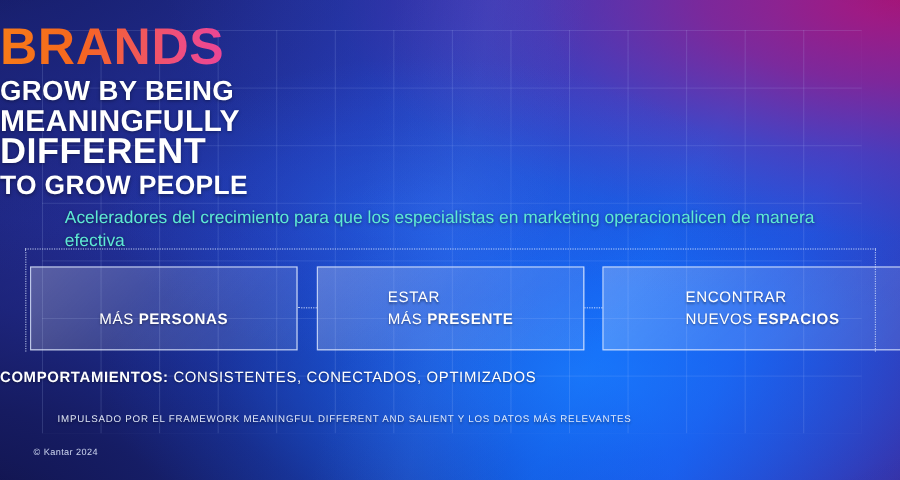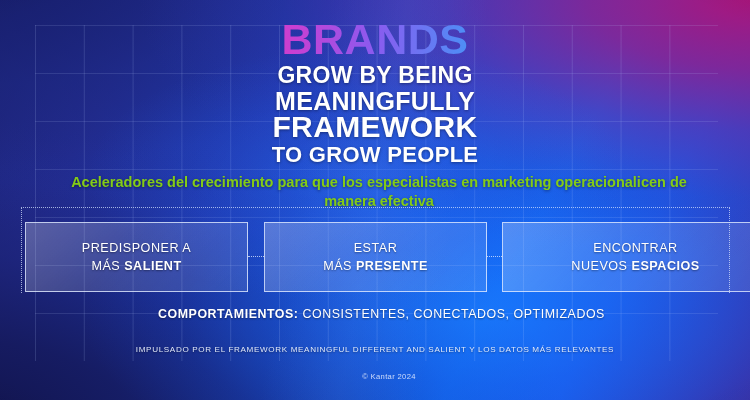--- a/index.html
+++ b/index.html
@@ -101,21 +101,20 @@
       linear-gradient(to right, rgba(190,210,255,0.155) 1px, transparent 1px),
       linear-gradient(to bottom, rgba(190,210,255,0.135) 1px, transparent 1px);
     background-size: 48.8px 48px;
     pointer-events: none;
   }
 
   
   .content {
     position: absolute;
     inset: 0;
-    text-align: center;
     border-radius: 12px;
   }
 
   .brands {
     position: absolute;
     top: 18px;
     left: 0;
     right: 0;
     font-size: 43px;
     font-weight: 700;
@@ -149,25 +148,25 @@
     text-shadow: 0 1px 3px rgba(0,0,0,0.38);
   }
   .hl-1 { top: 64px; font-size: 23px; letter-spacing: 0.3px; }
   .hl-2 { top: 89px; font-size: 25px; letter-spacing: 0.3px; }
   .hl-3 { top: 112px; font-size: 30px; letter-spacing: 0.4px; }
   .hl-4 { top: 144px; font-size: 22px; letter-spacing: 0.3px; }
 
   .subtitle {
     position: absolute;
     top: 173px;
-    left: 68px;
+    left: 54px;
     right: 60px;
-    color: #84cc16;
+    color: #5eead4;
     font-size: 14.5px;
-    font-weight: 700;
+    font-weight: 400;
     line-height: 1.32;
     text-shadow: 0 1px 3px rgba(0,0,0,0.45);
   }
 
   
   .bracket {
     position: absolute;
     left: 21px;
     top: 207px;
     width: 707px;
@@ -221,33 +220,33 @@
   
   .behaviours {
     position: absolute;
     top: 307px;
     left: 0;
     right: 0;
     color: #ffffff;
     font-size: 12.4px;
     letter-spacing: 0.55px;
     text-shadow: 0 1px 2px rgba(0,0,0,0.40);
-    padding-left: 13px;
   }
   .behaviours b { font-weight: 700; }
 
   .framework {
     position: absolute;
     top: 345px;
     left: 0;
     right: 0;
     color: rgba(236,242,255,0.94);
     font-size: 8.1px;
     letter-spacing: 0.65px;
     text-shadow: 0 1px 2px rgba(0,0,0,0.35);
+    padding-left: 48px;
   }
 
   .copyright {
     position: absolute;
     top: 372px;
     left: 0;
     right: 0;
     color: rgba(225,234,255,0.88);
     font-size: 7.6px;
     letter-spacing: 0.35px;
@@ -268,33 +267,33 @@
   <div class="bg-layer bg-centerglow"></div>
   <div class="bg-layer bg-beam"></div>
   <div class="bg-layer bg-vignette"></div>
 
   <div class="content">
 
     <div class="brands">BRANDS</div>
 
     <div class="head-line hl-1">GROW BY BEING</div>
     <div class="head-line hl-2">MEANINGFULLY</div>
-    <div class="head-line hl-3">FRAMEWORK</div>
+    <div class="head-line hl-3">DIFFERENT</div>
     <div class="head-line hl-4">TO GROW PEOPLE</div>
 
     <div class="subtitle">Aceleradores del crecimiento para que los especialistas en marketing operacionalicen de manera efectiva</div>
 
     <div class="bracket"></div>
 
     <div class="pillars">
 
       <div class="pillar pillar-1">
         <div>
-          <span>PREDISPONER A</span><br>
-          <span>MÁS </span><b>SALIENT</b>
+          <br>
+          <span>MÁS </span><b>PERSONAS</b>
         </div>
       </div>
 
       <div class="connector conn-1"></div>
 
       <div class="pillar pillar-2">
         <div>
           <span>ESTAR</span><br>
           <span>MÁS </span><b>PRESENTE</b>
         </div>

